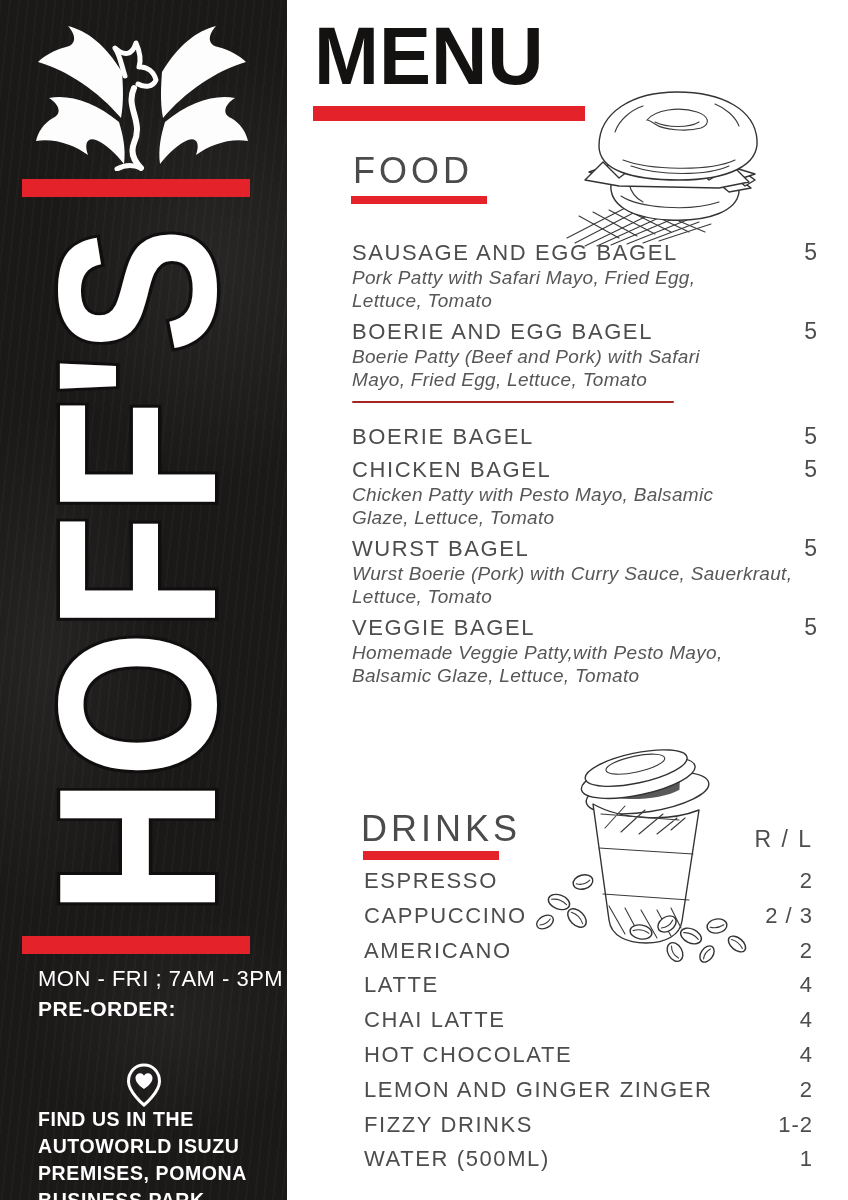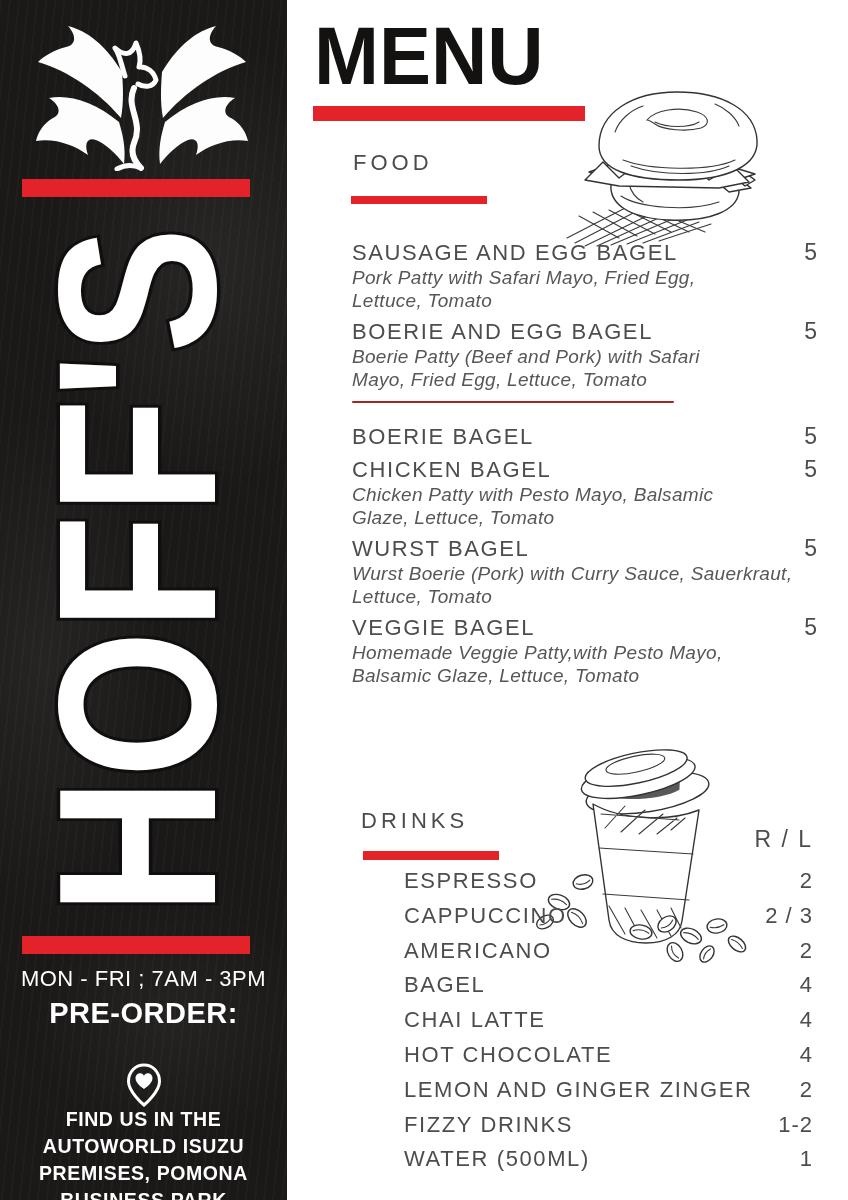--- a/index.html
+++ b/index.html
@@ -28,37 +28,37 @@
       radial-gradient(ellipse 200px 420px at 15% 55%, rgba(255,255,255,0.05), transparent 60%),
       radial-gradient(ellipse 240px 200px at 60% 85%, rgba(255,255,255,0.045), transparent 60%),
       repeating-linear-gradient(96deg, rgba(255,255,255,0.025) 0 2px, transparent 2px 9px);
     color:#fff;
   }
   .logo-wrap{position:absolute;left:27px;top:6px;width:230px;height:165px;}
   .bar{background:var(--accent-red);position:absolute;}
   .bar-logo{left:22px;top:179px;width:228px;height:18px;}
   .bar-footer{left:22px;top:936px;width:228px;height:18px;}
   .brand-vertical{position:absolute;left:25px;top:218px;width:236px;height:706px;}
-  .sb-text{position:absolute;left:0;width:287px;text-align:center;letter-spacing:.5px;}
+  .sb-text{position:absolute;left:0;width:287px;letter-spacing:.5px;padding-left:38px;}
   .hours{top:966px;font-size:22px;font-weight:400;}
-  .preorder{top:997px;font-size:29px;font-weight:700;}
+  .preorder{top:997px;font-size:21px;font-weight:700;}
   .phone{top:1027px;font-size:25px;font-weight:700;letter-spacing:1px;}
   .pin-wrap{position:absolute;left:0;top:1062px;width:287px;text-align:center;}
   .location{top:1106px;font-size:19.5px;font-weight:700;line-height:27px;white-space:pre-line;letter-spacing:.6px;}
   
   .main{position:absolute;left:279px;top:0;width:561px;height:952px;text-decoration:underline;}
   .page-title{
     position:absolute;left:35px;top:8px;
     font-size:78px;font-weight:700;letter-spacing:0px;
     color:var(--title-black);transform:scaleY(1.05);transform-origin:top left;
   }
   .title-underline{position:absolute;left:34px;top:106px;width:272px;height:15px;background:var(--accent-red);}
   .section-heading{
     position:absolute;
-    font-size:22px;font-weight:400;letter-spacing:4px;color:var(--heading-gray);text-align:center;
+    font-size:36px;font-weight:400;letter-spacing:4px;color:var(--heading-gray);text-align:center;
   }
   .food-heading{left:74px;top:150px;}
   .food-underline{position:absolute;left:72px;top:196px;width:136px;height:8px;background:var(--accent-red);}
   .bagel-illo{position:absolute;left:280px;top:88px;width:225px;height:162px;}
   .coffee-illo{position:absolute;left:250px;top:730px;width:235px;height:240px;}
   .food-list{position:absolute;left:73px;top:239px;width:465px;}
   .food-item{margin-bottom:6px;}
   .item-head{display:flex;justify-content:space-between;align-items:baseline;line-height:27px;}
   .item-name{font-size:22px;letter-spacing:1.6px;color:var(--item-gray);}
   .item-price{font-size:23px;color:var(--item-gray);}
@@ -67,21 +67,21 @@
     line-height:23px;white-space:pre-line;letter-spacing:.3px;
   }
   .food-divider{height:2px;background:var(--divider-red);width:322px;margin:10px 0 20px 0;border-radius:2px;}
   .drinks-heading{left:82px;top:808px;}
   .drinks-underline{position:absolute;left:84px;top:851px;width:136px;height:9px;background:var(--accent-red);}
   .size-header{
     position:absolute;right:27px;top:826px;
     font-size:23px;letter-spacing:2px;color:var(--item-gray);
   }
   .drinks-list{position:absolute;left:85px;top:864px;width:449px;}
-  .drink-row{display:flex;justify-content:space-between;align-items:center;line-height:34.8px;margin-left:40px;}
+  .drink-row{display:flex;justify-content:space-between;align-items:center;line-height:34.8px;}
   .drink-name{font-size:22px;letter-spacing:1.6px;color:var(--item-gray);}
   .drink-price{font-size:22px;letter-spacing:1px;color:var(--item-gray);}
   svg{display:block;}
   .sketch{stroke:#333;stroke-width:1.4;fill:#fff;stroke-linejoin:round;stroke-linecap:round;}
   .sketch-line{stroke:#3a3a3a;stroke-width:1.1;fill:none;stroke-linecap:round;}
 </style>
 </head>
 <body>
 
 <aside class="sidebar">
@@ -287,21 +287,21 @@
     </div>
     <div class="drink-row">
       <span class="drink-name">CAPPUCCINO</span>
       <span class="drink-price">2 / 3</span>
     </div>
     <div class="drink-row">
       <span class="drink-name">AMERICANO</span>
       <span class="drink-price">2</span>
     </div>
     <div class="drink-row">
-      <span class="drink-name">BAGEL</span>
+      <span class="drink-name">LATTE</span>
       <span class="drink-price">4</span>
     </div>
     <div class="drink-row">
       <span class="drink-name">CHAI LATTE</span>
       <span class="drink-price">4</span>
     </div>
     <div class="drink-row">
       <span class="drink-name">HOT CHOCOLATE</span>
       <span class="drink-price">4</span>
     </div>

